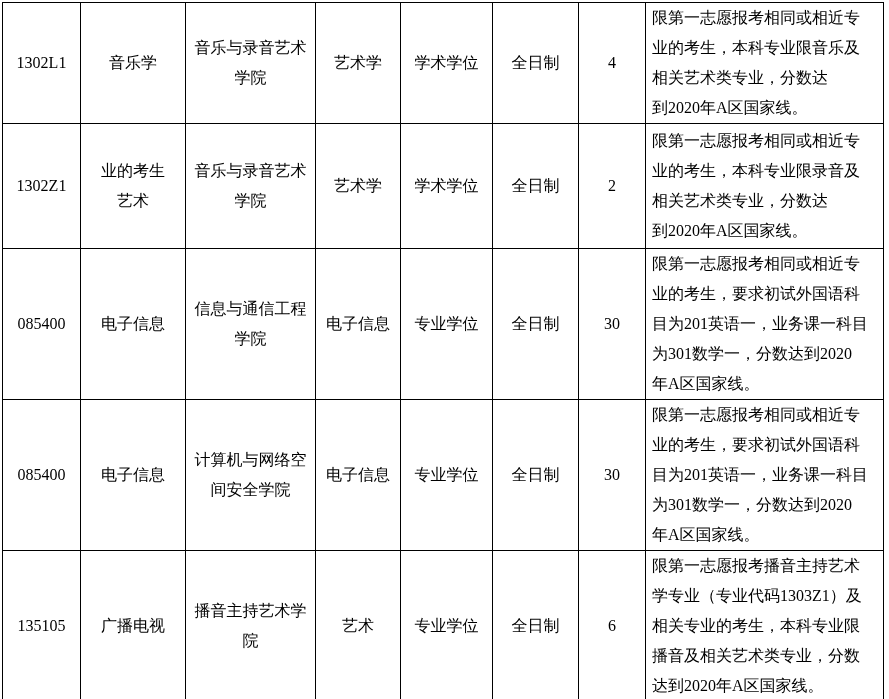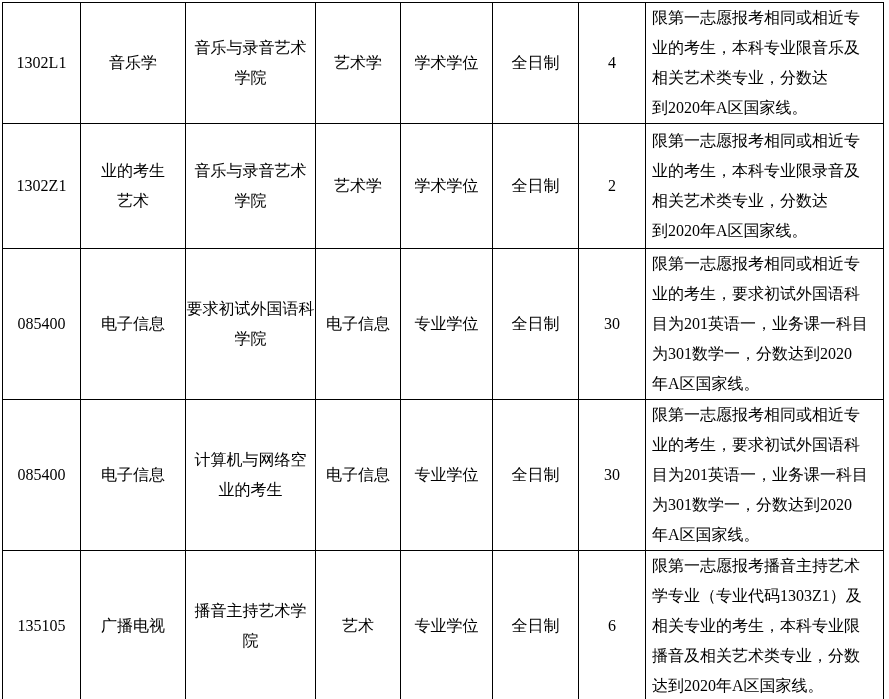--- a/index.html
+++ b/index.html
@@ -90,37 +90,37 @@
       <td data-field="mode">全日制</td>
       <td data-field="count">2</td>
       <td data-field="remark">限第一志愿报考相同或相近专
 业的考生，本科专业限录音及
 相关艺术类专业，分数达
 到2020年A区国家线。</td>
     </tr>
         <tr>
       <td data-field="code">085400</td>
       <td data-field="major">电子信息</td>
-      <td data-field="college">要求初试外国语科
+      <td data-field="college">信息与通信工程
 学院</td>
       <td data-field="category">电子信息</td>
       <td data-field="degree">专业学位</td>
       <td data-field="mode">全日制</td>
       <td data-field="count">30</td>
       <td data-field="remark">限第一志愿报考相同或相近专
 业的考生，要求初试外国语科
 目为201英语一，业务课一科目
 为301数学一，分数达到2020
 年A区国家线。</td>
     </tr>
         <tr>
       <td data-field="code">085400</td>
       <td data-field="major">电子信息</td>
       <td data-field="college">计算机与网络空
-业的考生</td>
+间安全学院</td>
       <td data-field="category">电子信息</td>
       <td data-field="degree">专业学位</td>
       <td data-field="mode">全日制</td>
       <td data-field="count">30</td>
       <td data-field="remark">限第一志愿报考相同或相近专
 业的考生，要求初试外国语科
 目为201英语一，业务课一科目
 为301数学一，分数达到2020
 年A区国家线。</td>
     </tr>

